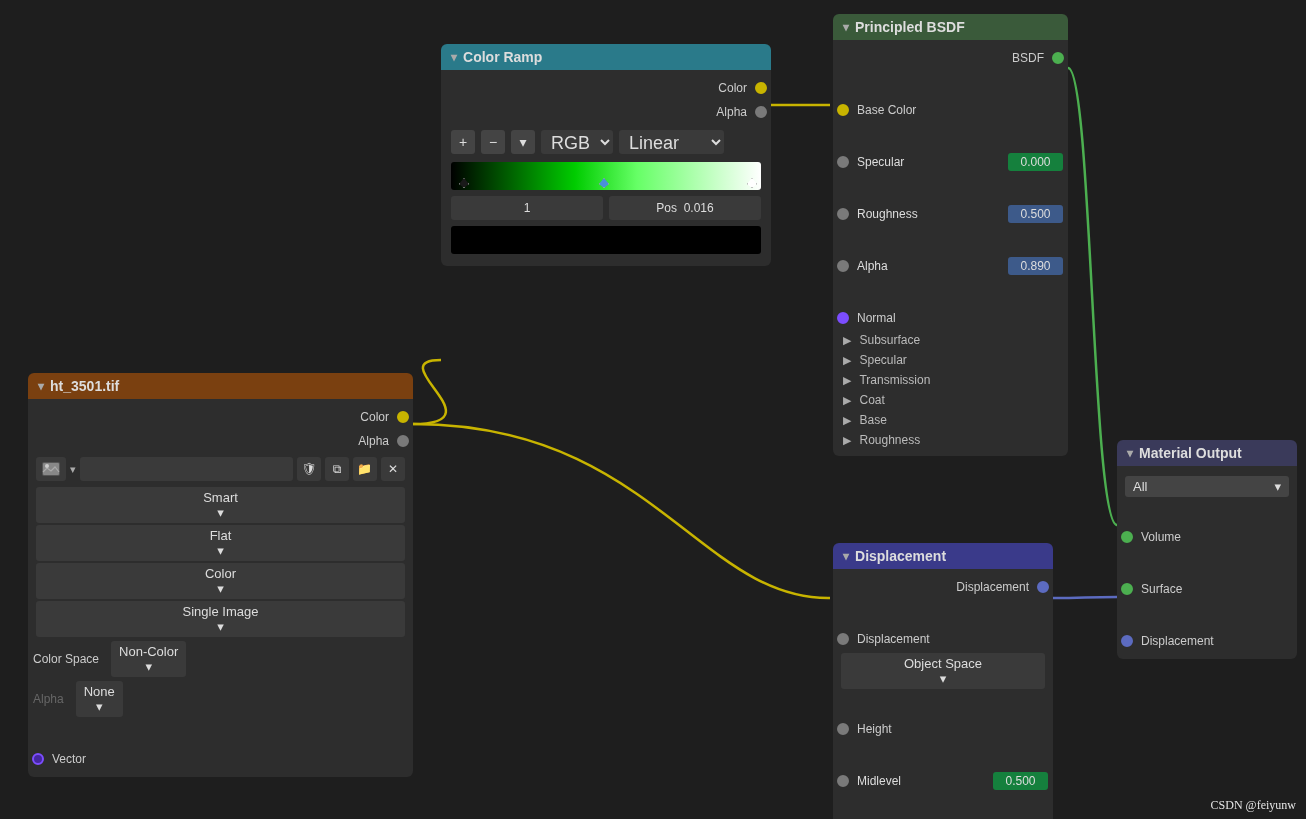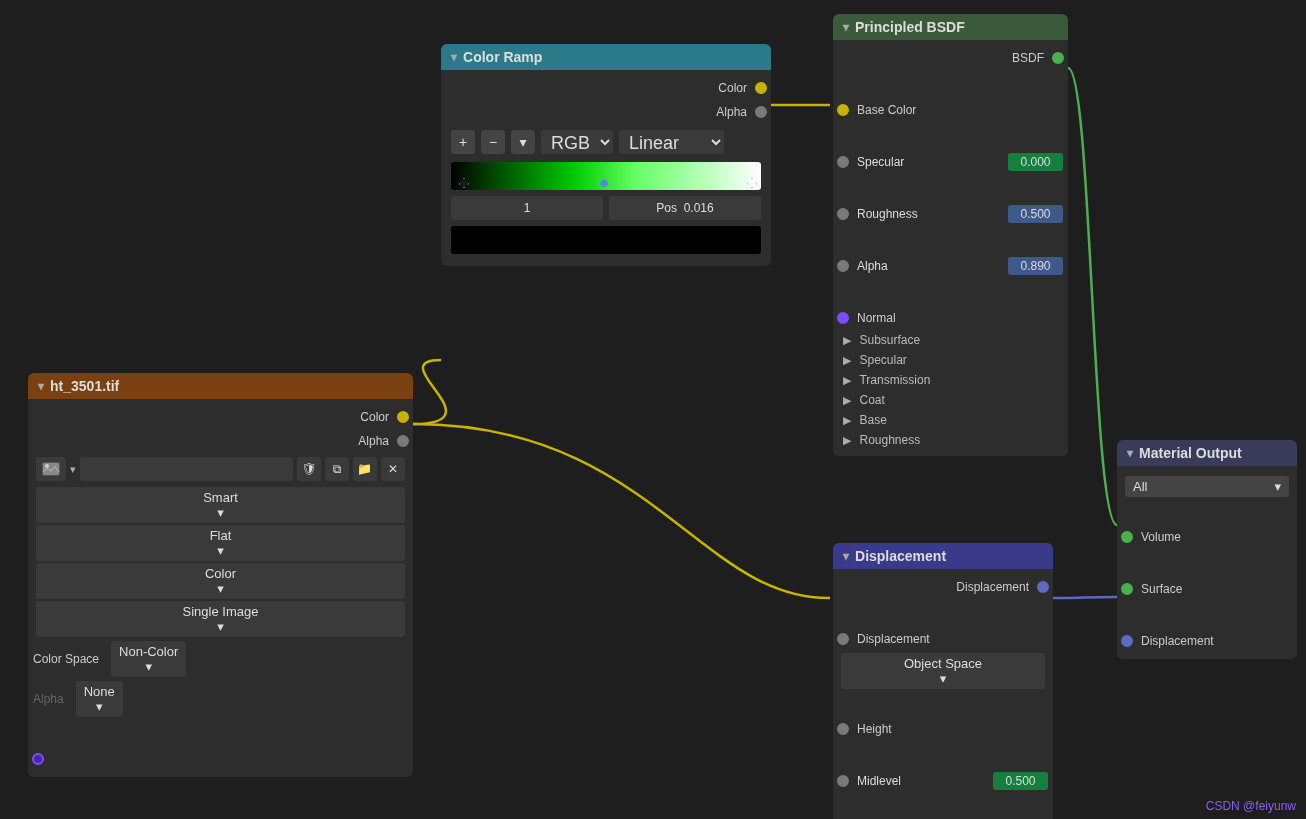--- a/index.html
+++ b/index.html
@@ -301,22 +301,23 @@
       cursor: pointer;
       justify-content: space-between;
       flex-direction: column;
     }
 
     
     .watermark {
       position: absolute;
       bottom: 6px;
       right: 10px;
-      color: #8b5cf6;
-      font-size: 12px;
+      color: #e5e5e5;
+      font-size: 12px;
+      font-family: Liberation Serif, serif;
     }
 
     
     .mo-dropdown {
       display: flex;
       align-items: center;
       background: #444;
       border-radius: 3px;
       padding: 3px 8px;
       margin: 4px 8px;
@@ -532,20 +533,21 @@
     <div class="node-row">
       <span style="font-size:12px;color:#666;">Alpha</span>
       <div class="full-dropdown" style="margin:0;margin-left:8px;">
         <span>None</span>
         <span>▾</span>
       </div>
     </div>
 
     <div class="node-row has-socket-left">
       <span class="socket purple" style="background:#4527a0;border-color:#7c4dff;"></span>
+      <span class="row-label-left">Vector</span>
     </div>
   </div>
 </div>
 
 <div class="node" id="displacement-node">
   <div class="node-header">
     <span class="collapse-arrow">▾</span>
     <span>Displacement</span>
   </div>
   <div class="node-body">

